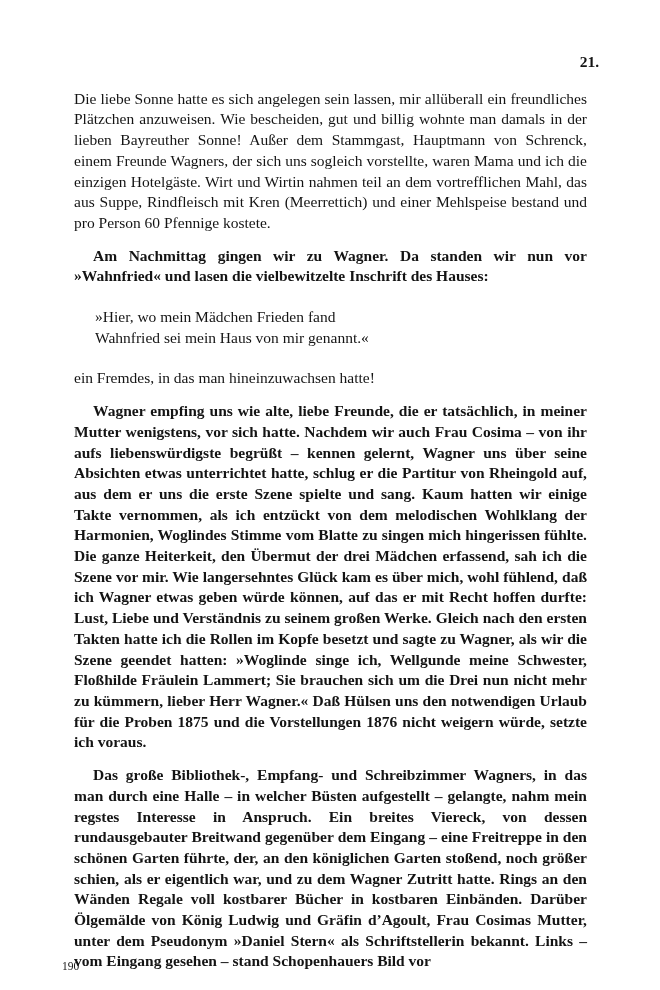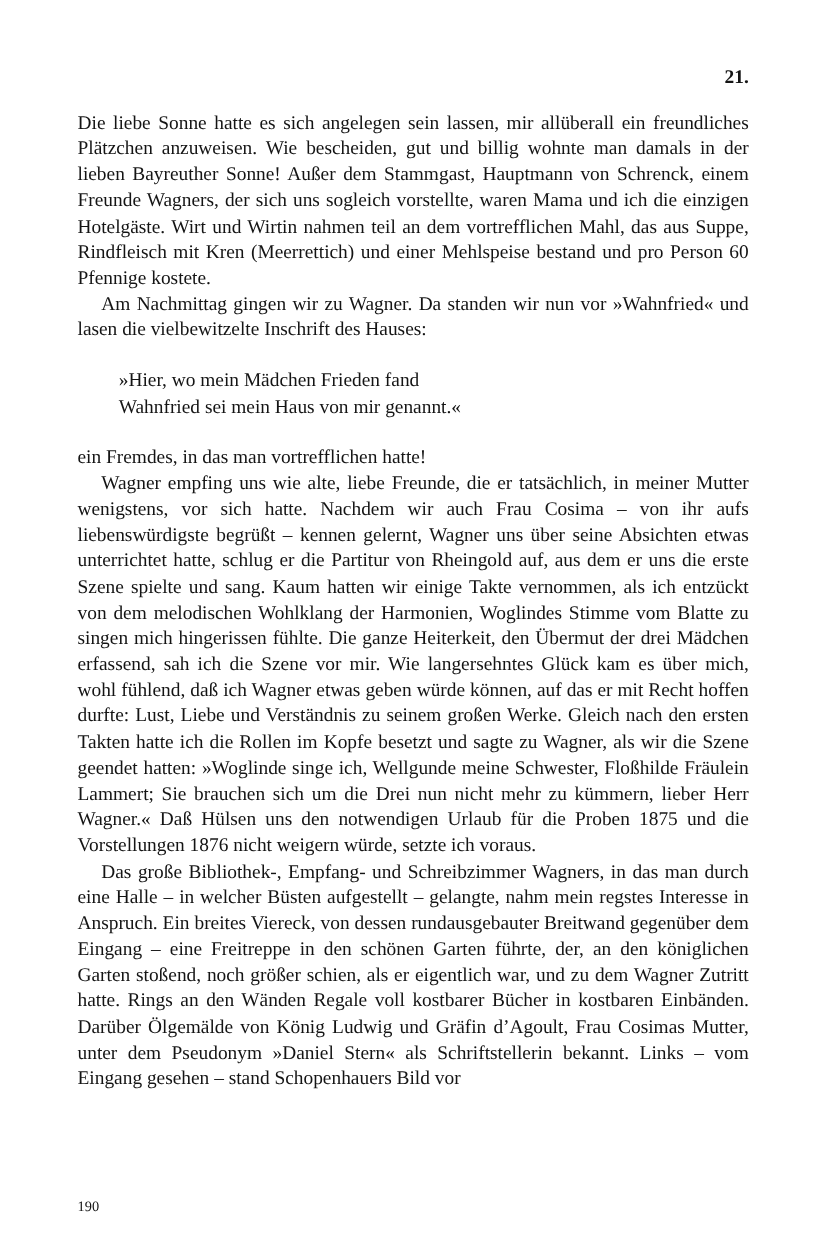--- a/index.html
+++ b/index.html
@@ -19,27 +19,28 @@
     line-height: 20.7px;
     color: #141414;
     overflow: hidden;
   }
   .chapter {
     text-align: right;
     font-weight: bold;
     margin: 0 0 16px 0;
   }
   .body-text p {
-    margin: 0;
+    margin: 12px;
     text-align: justify;
     hyphens: auto;
     -webkit-hyphens: auto;
   }
   .body-text p.indent {
     text-indent: 19px;
+    font-weight: bold;
   }
   .verse {
     margin: 20px 0 20px 33px;
     text-align: left;
   }
   .verse .line {
     display: block;
   }
   .pageno {
     position: absolute;
@@ -60,21 +61,21 @@
 
     <p>Die liebe Sonne hatte es sich angelegen sein lassen, mir allüberall ein freundliches Plätzchen anzuweisen. Wie bescheiden, gut und billig wohnte man damals in der lieben Bayreuther Sonne! Außer dem Stammgast, Hauptmann von Schrenck, einem Freunde Wagners, der sich uns sogleich vorstellte, waren Mama und ich die einzigen Hotelgäste. Wirt und Wirtin nahmen teil an dem vortrefflichen Mahl, das aus Suppe, Rindfleisch mit Kren (Meerrettich) und einer Mehlspeise bestand und pro Person 60 Pfennige kostete.</p>
 
     <p class="indent">Am Nachmittag gingen wir zu Wagner. Da standen wir nun vor »Wahnfried« und lasen die vielbewitzelte Inschrift des Hauses:</p>
 
     <div class="verse">
       <span class="line">»Hier, wo mein Mädchen Frieden fand</span>
       <span class="line">Wahnfried sei mein Haus von mir genannt.«</span>
     </div>
 
-    <p>ein Fremdes, in das man vortrefflichen hatte!</p>
+    <p>ein Fremdes, in das man hineinzuwachsen hatte!</p>
 
     <p class="indent">Wagner empfing uns wie alte, liebe Freunde, die er tatsächlich, in meiner Mutter wenigstens, vor sich hatte. Nachdem wir auch Frau Cosima – von ihr aufs liebenswürdigste begrüßt – kennen gelernt, Wagner uns über seine Absichten etwas unterrichtet hatte, schlug er die Partitur von Rheingold auf, aus dem er uns die erste Szene spielte und sang. Kaum hatten wir einige Takte vernommen, als ich entzückt von dem melodischen Wohlklang der Harmonien, Woglindes Stimme vom Blatte zu singen mich hingerissen fühlte. Die ganze Heiterkeit, den Übermut der drei Mädchen erfassend, sah ich die Szene vor mir. Wie langersehntes Glück kam es über mich, wohl fühlend, daß ich Wagner etwas geben würde können, auf das er mit Recht hoffen durfte: Lust, Liebe und Verständnis zu seinem großen Werke. Gleich nach den ersten Takten hatte ich die Rollen im Kopfe besetzt und sagte zu Wagner, als wir die Szene geendet hatten: »Woglinde singe ich, Wellgunde meine Schwester, Floßhilde Fräulein Lammert; Sie brauchen sich um die Drei nun nicht mehr zu kümmern, lieber Herr Wagner.« Daß Hülsen uns den notwendigen Urlaub für die Proben 1875 und die Vorstellungen 1876 nicht weigern würde, setzte ich voraus.</p>
 
     <p class="indent">Das große Bibliothek-, Empfang- und Schreibzimmer Wagners, in das man durch eine Halle – in welcher Büsten aufgestellt – gelangte, nahm mein regstes Interesse in Anspruch. Ein breites Viereck, von dessen rundausgebauter Breitwand gegenüber dem Eingang – eine Freitreppe in den schönen Garten führte, der, an den königlichen Garten stoßend, noch größer schien, als er eigentlich war, und zu dem Wagner Zutritt hatte. Rings an den Wänden Regale voll kostbarer Bücher in kostbaren Einbänden. Darüber Ölgemälde von König Ludwig und Gräfin d’Agoult, Frau Cosimas Mutter, unter dem Pseudonym »Daniel Stern« als Schriftstellerin bekannt. Links – vom Eingang gesehen – stand Schopenhauers Bild vor</p>
 
   </div>
 
   <div class="pageno">190</div>
 
 </div>

